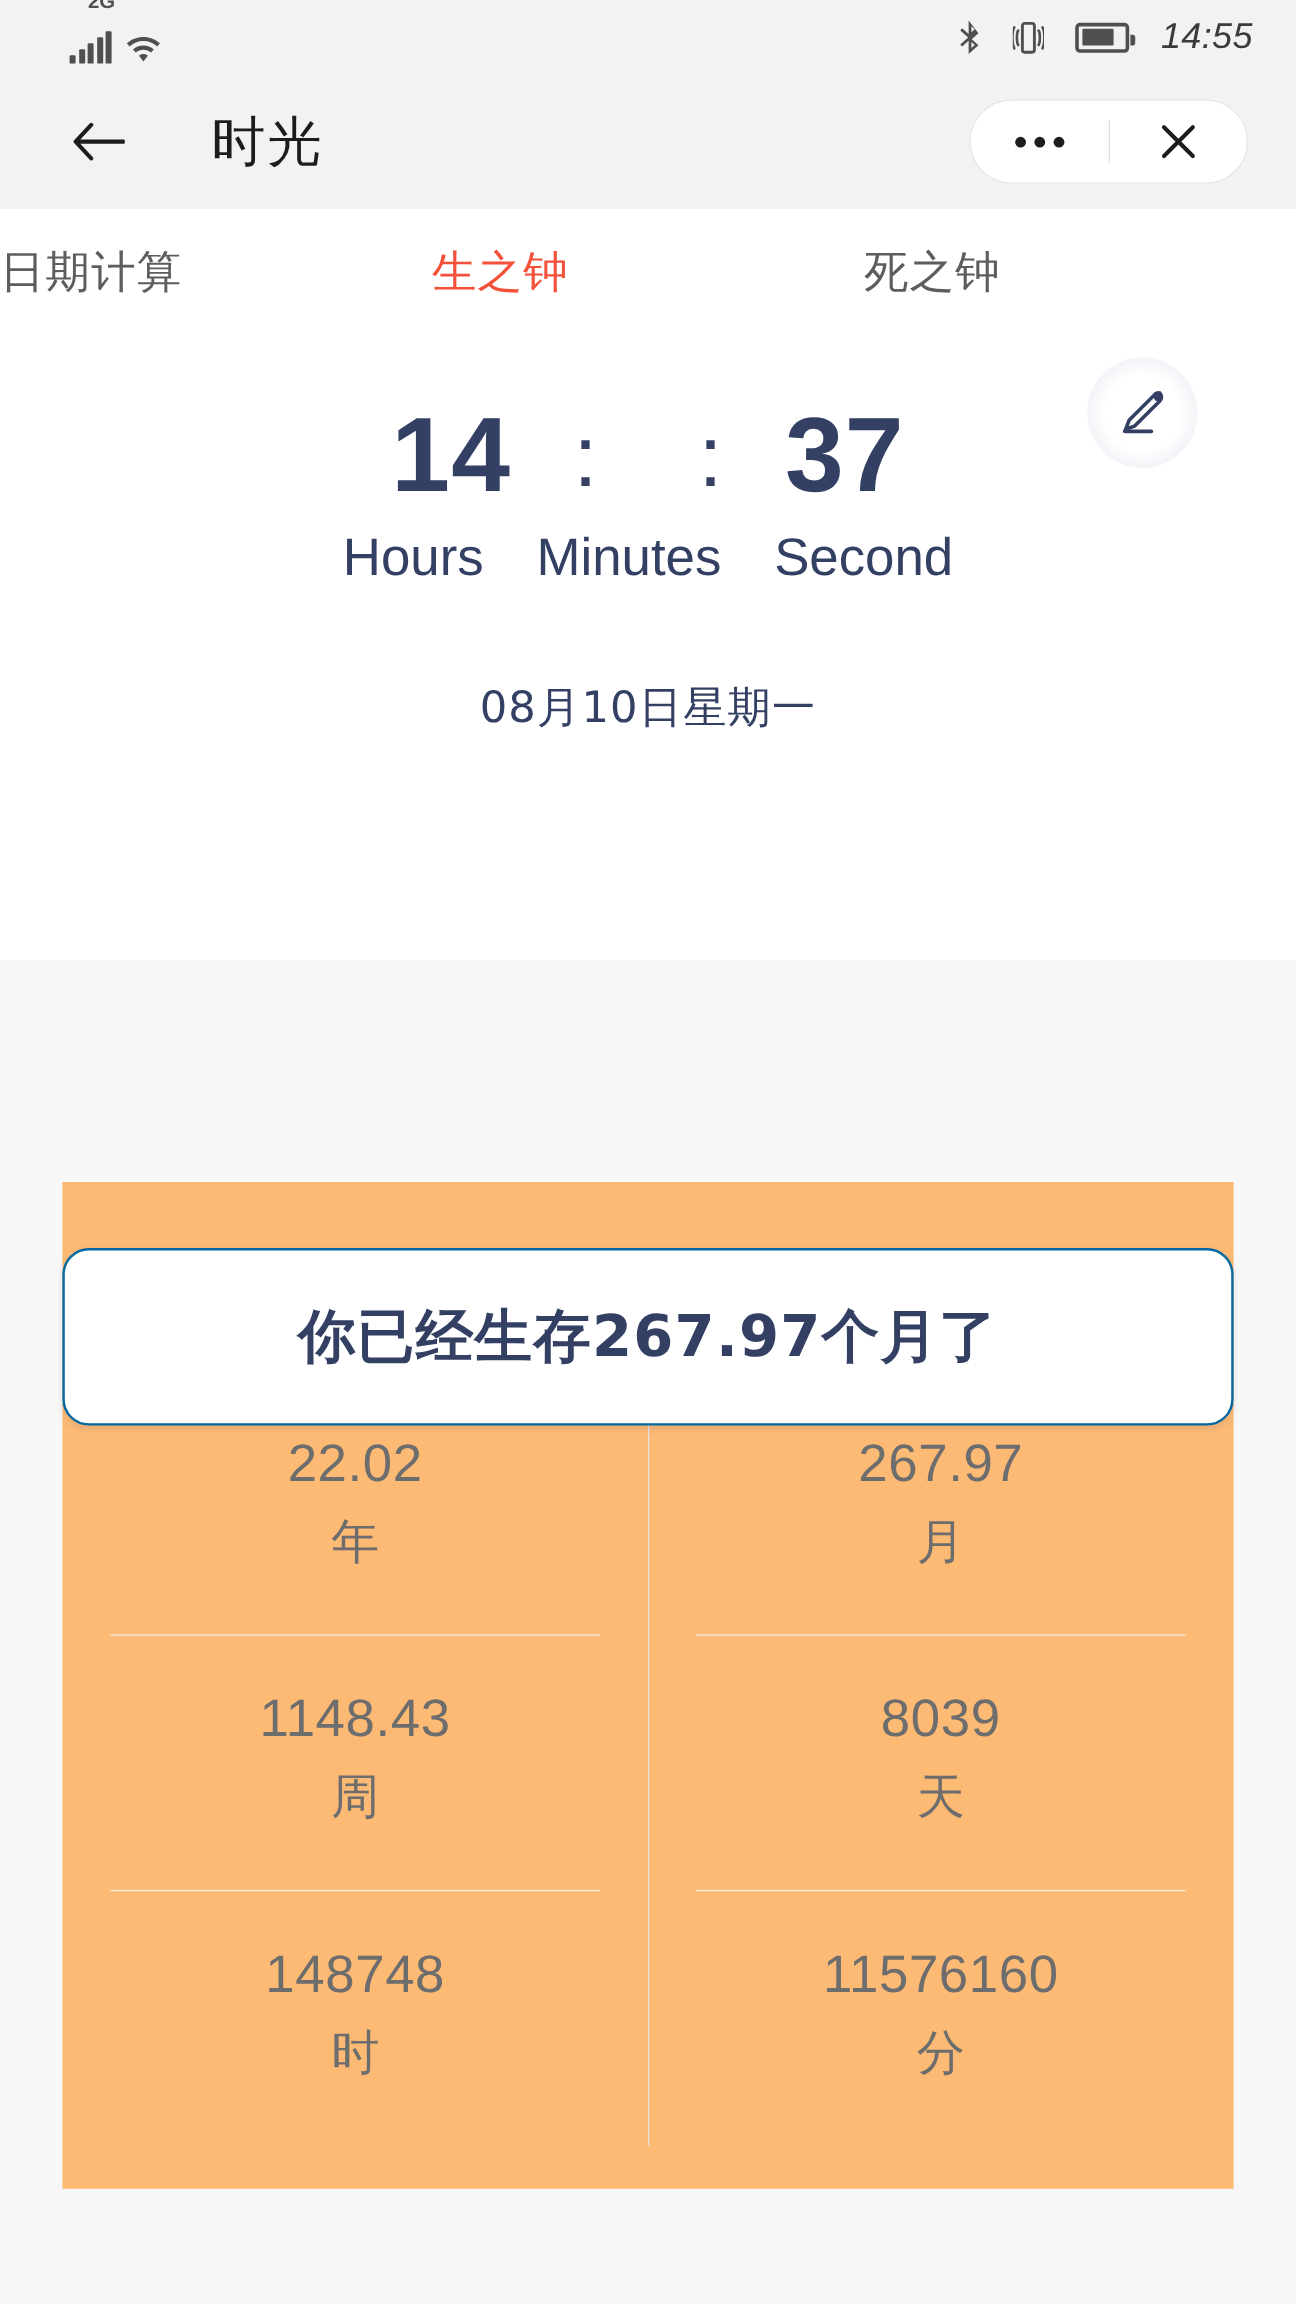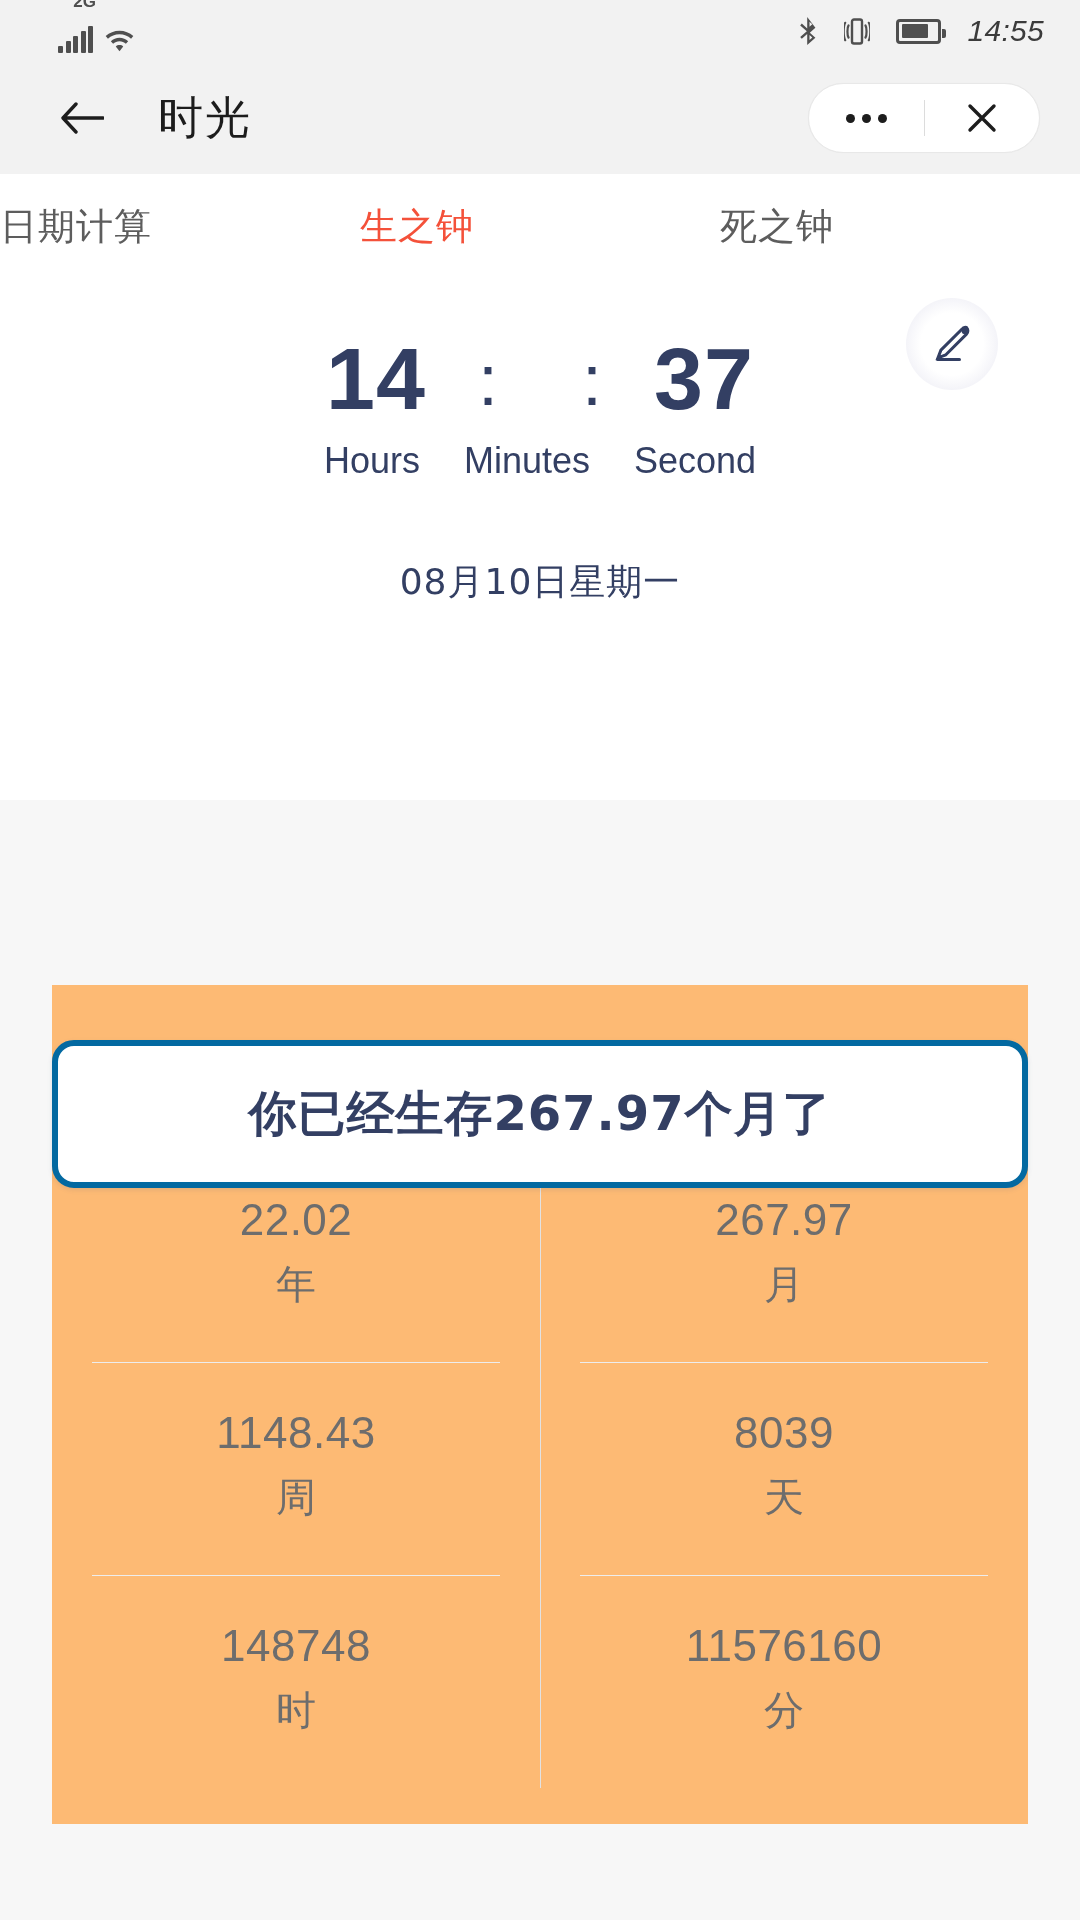--- a/index.html
+++ b/index.html
@@ -69,20 +69,21 @@
   .clock-text { font-size: 30px; color: #3b3b3b; letter-spacing: 0.3px; }
 
   
   .app-header {
     height: 112px;
     background: #f2f2f2;
     display: flex;
     align-items: center;
     padding: 0 40px 0 46px;
     position: relative;
+    gap: 18px;
   }
   .back-btn {
     width: 72px; height: 72px;
     display: flex; align-items: center; justify-content: center;
     cursor: pointer;
   }
   .back-arrow { width: 44px; height: 36px; }
   .app-title {
     font-size: 45px;
     color: #1c1c1c;
@@ -166,21 +167,21 @@
     font-weight: 500;
     color: #333f63;
     padding: 0 42px;
     position: relative;
     top: -4px;
   }
   .clock-labels {
     display: flex;
     justify-content: center;
     color: #333f63;
-    font-size: 36px;
+    font-size: 44px;
     margin-top: 10px;
     gap: 44px;
   }
   .clock-labels span { text-align: center; }
   .date-line {
     text-align: center;
     color: #333f63;
     font-size: 36px;
     margin-top: 76px;
     letter-spacing: 1px;
@@ -188,21 +189,21 @@
   }
 
   
   .survive-box {
     position: absolute;
     left: 52px;
     right: 52px;
     top: 760px;
     height: 148px;
     background: #ffffff;
-    border: 6px solid #0369a1;
+    border: 2px solid #0369a1;
     border-radius: 22px;
     display: flex; align-items: center; justify-content: center;
     box-shadow: 0 2px 5px rgba(80,90,130,.14);
     z-index: 5;
   }
   .survive-text {
     font-size: 48px;
     font-weight: 700;
     color: #333f63;
     letter-spacing: 1px;

